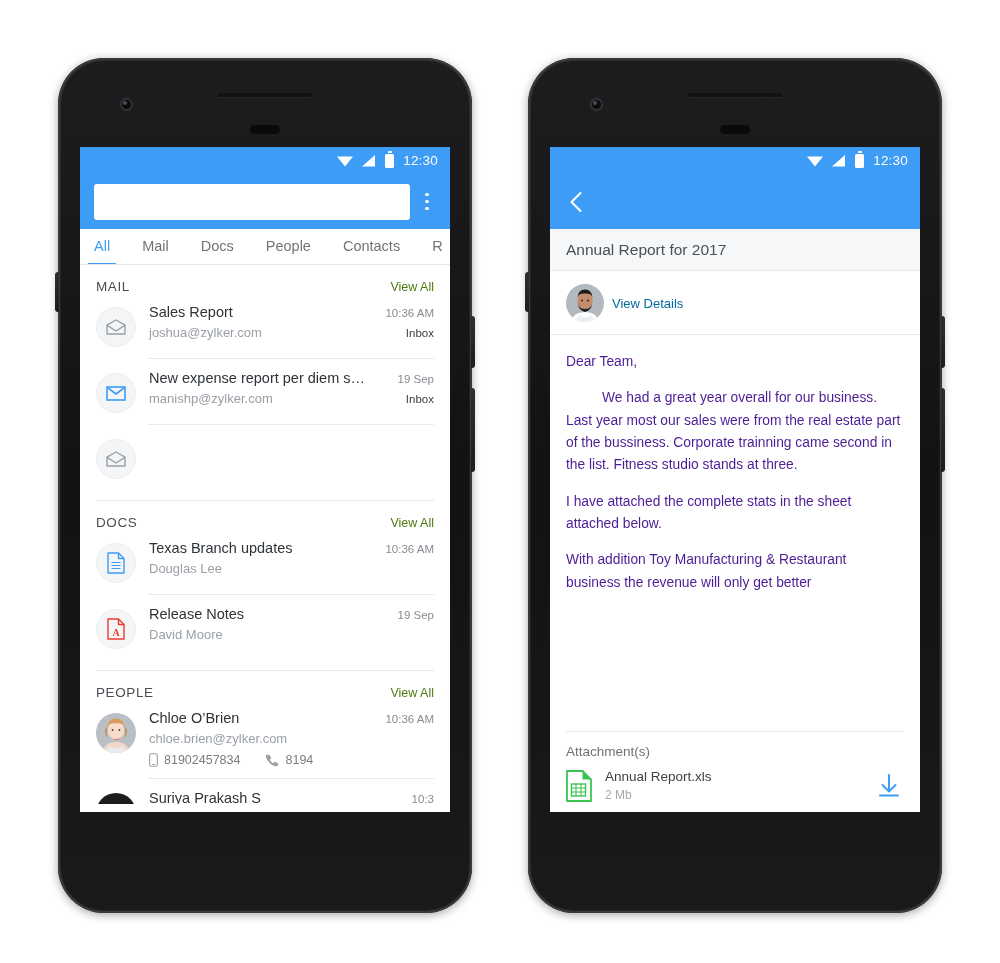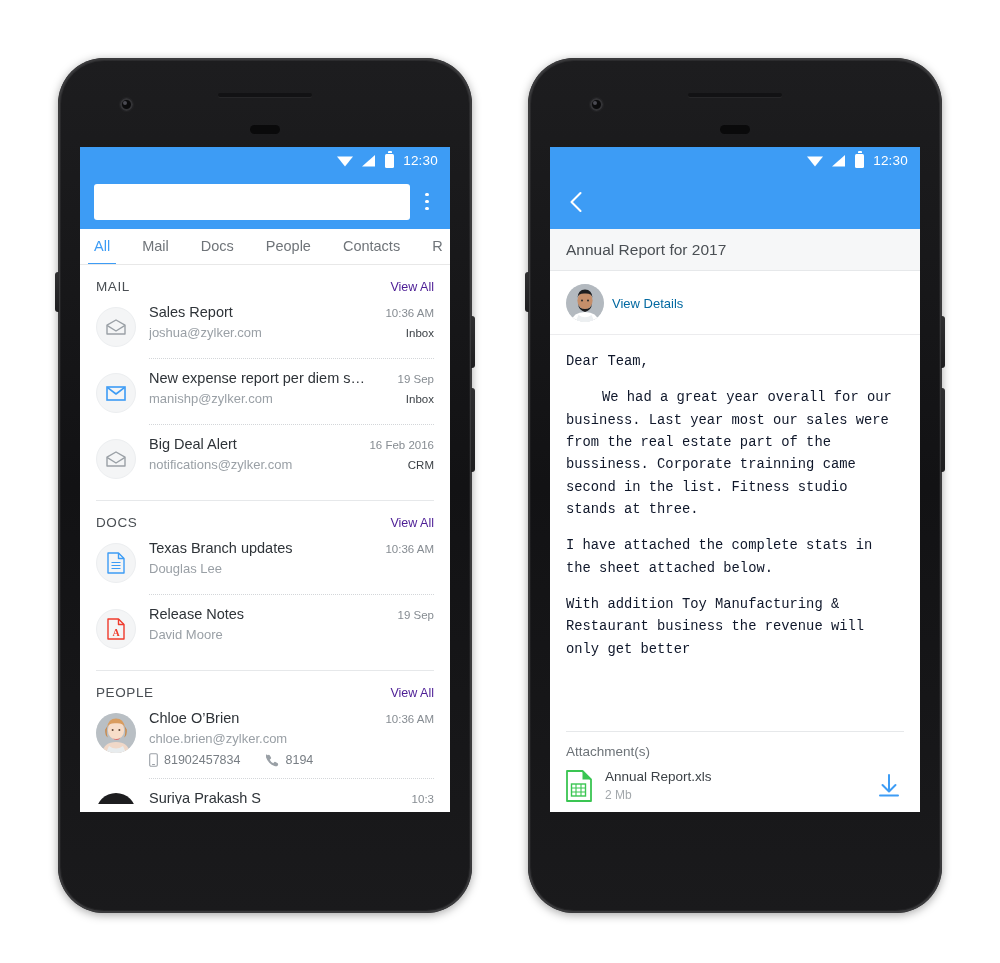--- a/index.html
+++ b/index.html
@@ -106,21 +106,21 @@
     height:2.5px; background:#3d9cf5;
   }
 
   
   .listbody{ height:539px; overflow:hidden; background:#fff; }
   .section-head{
     display:flex; align-items:center; justify-content:space-between;
     padding:14px 16px 10px 16px;
   }
   .section-title{ font-size:13.5px; color:#4a4f54; letter-spacing:.6px; }
-  .view-all{ font-size:12.5px; color:#4c1d95; cursor:pointer; }
+  .view-all{ font-size:12.5px; color:#4d7c0f; cursor:pointer; }
 
   .row{ display:flex; padding:0 16px 0 16px; align-items:flex-start; }
   .row-inner{ display:flex; width:100%; padding-bottom:11px; }
   .avatar-circle{
     width:40px;height:40px;border-radius:50%;flex:0 0 40px;
     display:flex;align-items:center;justify-content:center;
     background:#f4f5f6; border:1px solid #eceef0; margin-top:3px;
   }
   .avatar-photo{ width:40px;height:40px;border-radius:50%;flex:0 0 40px;
     margin-top:3px; overflow:hidden; position:relative; background:#cfd4d8;}
@@ -157,21 +157,21 @@
   .meta-main{ flex:1; padding-left:12px; }
   .meta-row{ display:flex; align-items:baseline; }
   .meta-label{ font-size:12.5px; color:#959b9f; margin-right:6px; }
   .meta-val{ font-size:13px; color:#3c4146; }
   .meta-line3{ font-size:12.5px; color:#767c81; margin-top:5px; }
   .meta-dot{ margin:0 5px; color:#9aa0a6;}
   .meta-folder{ color:#3c4146; }
   .view-details{ font-size:13px; color:#0369a1; align-self:center;
                  flex:0 0 auto; padding-left:8px; cursor:pointer;}
   .mailbody{ padding:16px 16px 0 16px; height:396px; overflow:hidden;}
-  .mailbody p{ font-size:13.8px; line-height:1.62; color:#0f172a; margin-bottom:14px;font-family:Liberation Mono, monospace;}
+  .mailbody p{ font-size:13.8px; line-height:1.62; color:#4c1d95; margin-bottom:14px;}
   .mailbody p.indent{ text-indent:36px; }
   .attach-wrap{ border-top:1px solid #e6e8ea; margin:0 16px; padding:12px 0 0 0;}
   .attach-title{ font-size:13.5px; color:#6d7378; margin-bottom:10px;}
   .attach-row{ display:flex; align-items:center; padding-bottom:8px;}
   .attach-meta{ flex:1; padding-left:13px;}
   .attach-name{ font-size:13.5px; color:#3c4146; }
   .attach-size{ font-size:12px; color:#a3a8ac; margin-top:4px;}
   .dl-btn{ width:30px;height:30px; cursor:pointer; flex:0 0 30px; }
 </style>
 </head>
@@ -273,30 +273,20 @@
         </div>
         <div class="dotted"></div>
 
         <div class="row" style="padding-top:11px;">
           <div class="row-inner">
             <div class="avatar-circle">
               <svg width="20" height="16" viewBox="0 0 20 16">
                 <path d="M1 6.2 L10 1 L19 6.2 L19 15 L1 15 Z" fill="none" stroke="#9aa0a6" stroke-width="1.4" stroke-linejoin="round"></path>
                 <path d="M1 6.4 L10 12 L19 6.4" fill="none" stroke="#9aa0a6" stroke-width="1.4" stroke-linejoin="round"></path>
               </svg>
-            </div>
-            <div class="row-main">
-              <div class="row-top">
-                <span class="row-title">Big Deal Alert</span>
-                <span class="row-meta">16 Feb 2016</span>
-              </div>
-              <div class="row-bot">
-                <span class="row-sub">notifications@zylker.com</span>
-                <span class="row-tag">CRM</span>
-              </div>
             </div>
           </div>
         </div>
         <div class="solid-sep"></div>
 
         <div class="section-head">
           <span class="section-title">DOCS</span>
           <span class="view-all">View All</span>
         </div>
 

